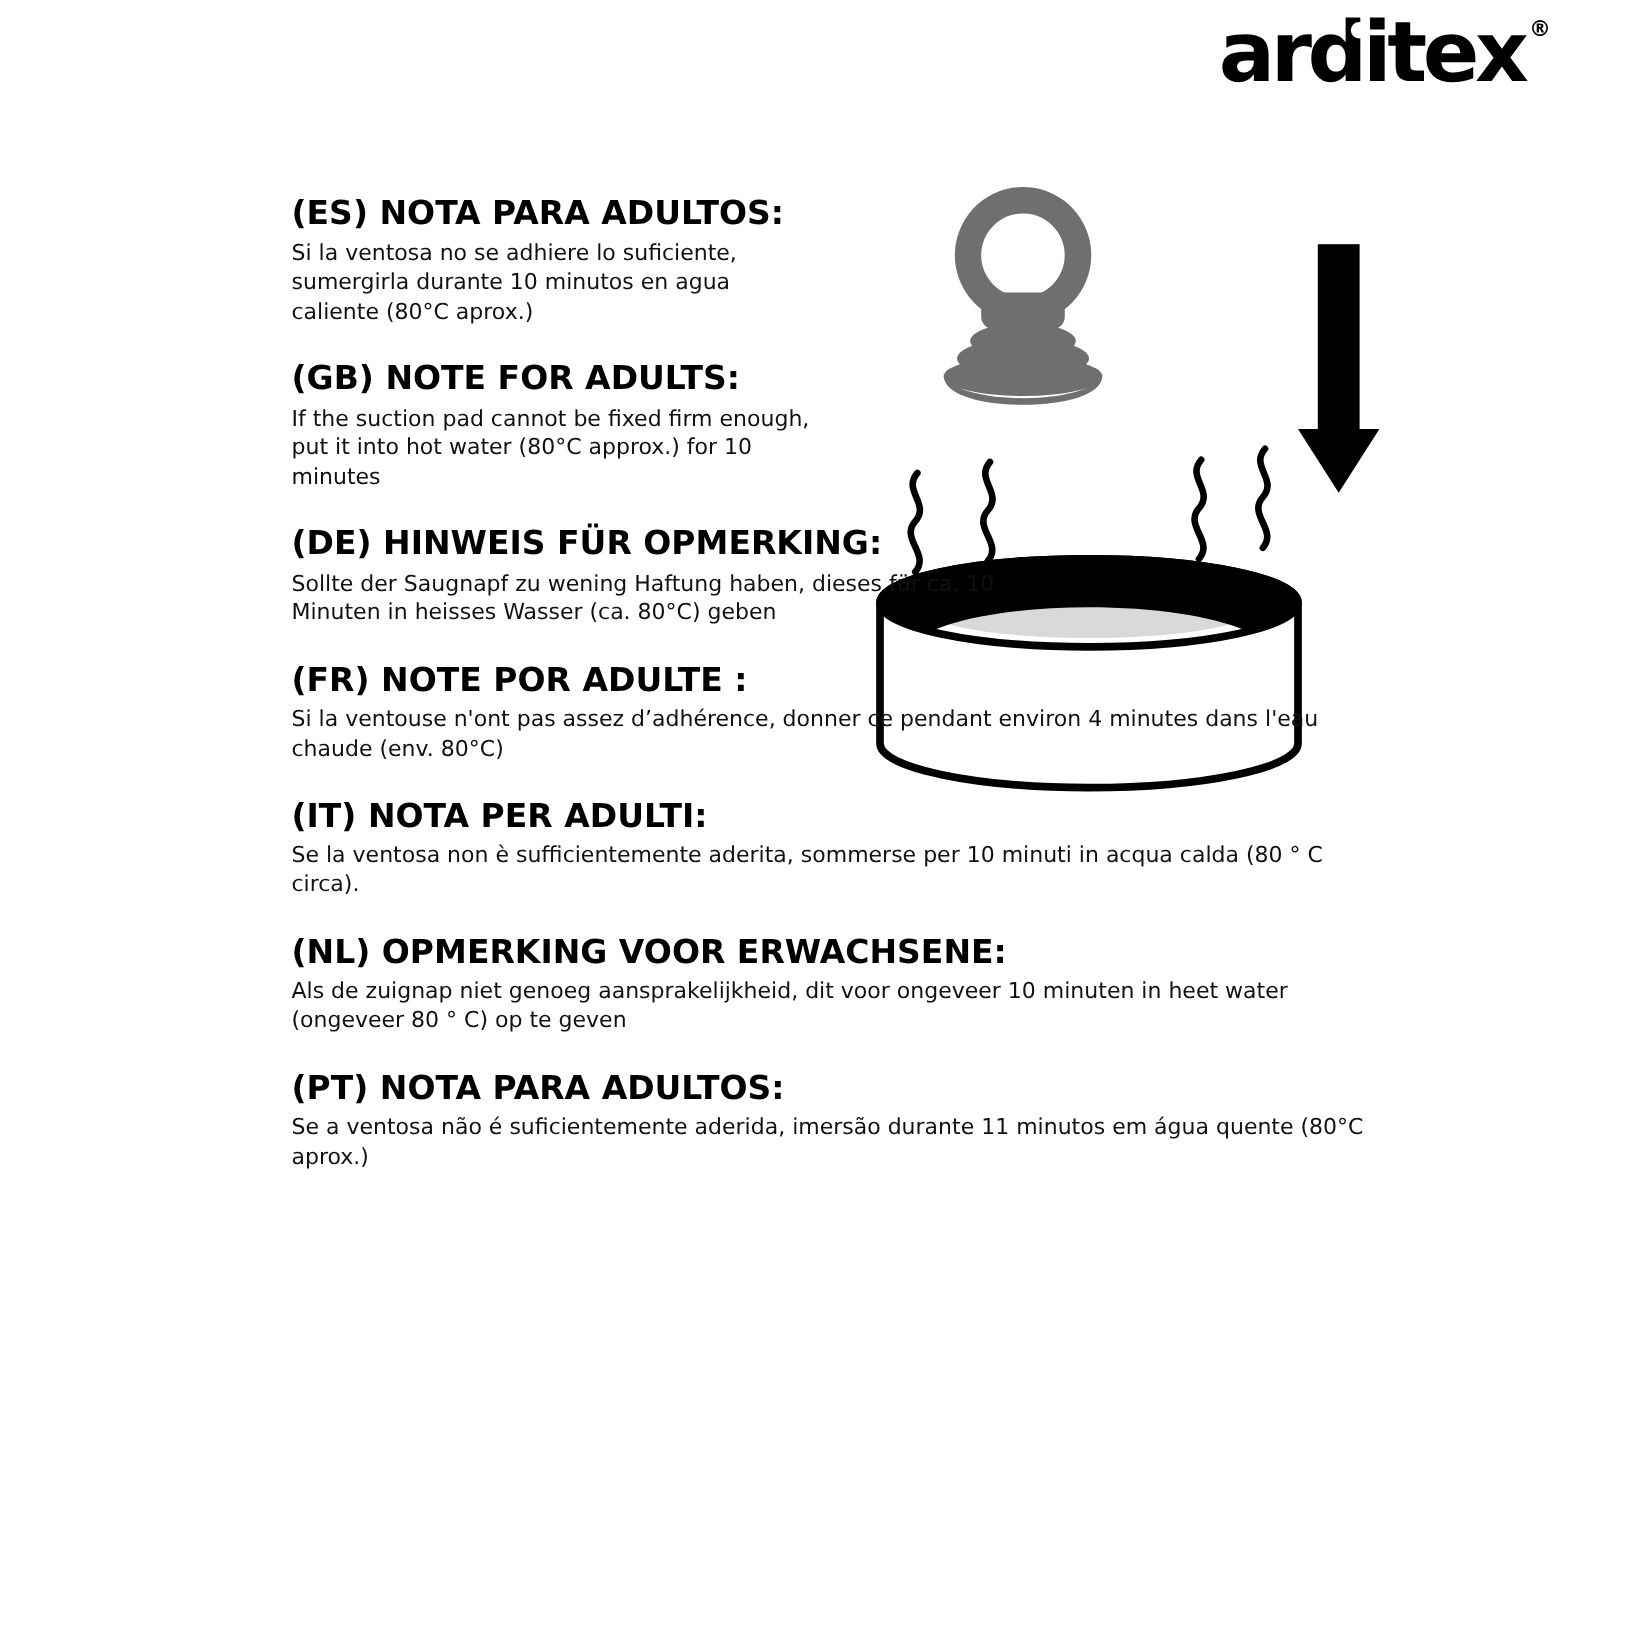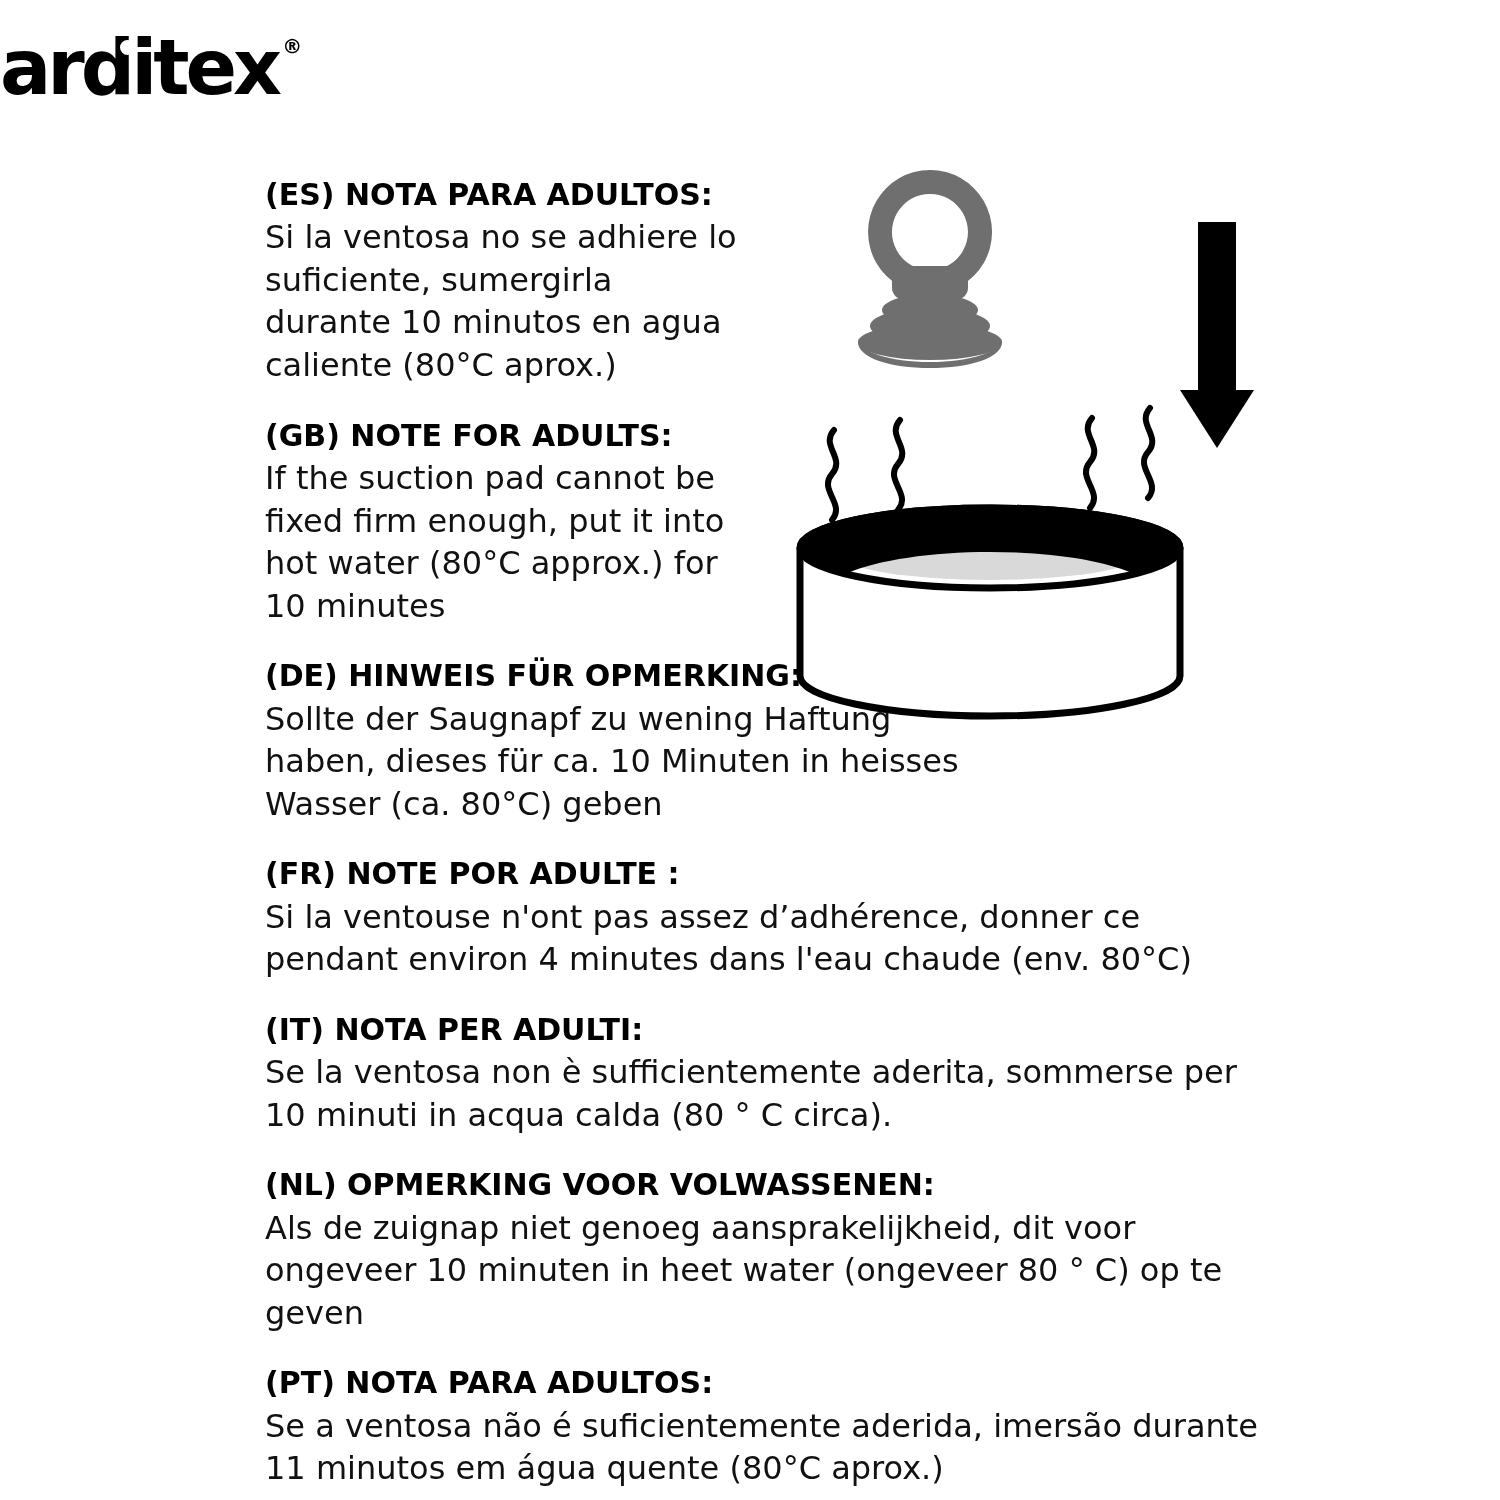--- a/index.html
+++ b/index.html
@@ -12,24 +12,24 @@
     height: 1500px;
     font-family: "DejaVu Sans", sans-serif;
     color: #111111;
     position: relative;
     overflow: hidden;
   }
 
   
   .logo-wrap {
     position: absolute;
-    top: 30px;
+    top: 10px;
     left: 0;
     width: 1386px;
-    text-align: left;
+    text-align: right;
   }
   .logo {
     display: inline-block;
     position: relative;
     font-family: "DejaVu Sans", sans-serif;
     font-weight: 700;
     font-size: 76px;
     letter-spacing: -4px;
     color: #000;
     line-height: 1;
@@ -65,21 +65,21 @@
   .block .head {
     font-weight: 700;
     font-size: 30px;
     line-height: 1.28;
     letter-spacing: 0px;
     color: #000;
     margin-bottom: 2px;
   }
   .block .body {
     font-weight: 400;
-    font-size: 32px;
+    font-size: 20px;
     line-height: 1.33;
     color: #111;
     white-space: pre-line;
   }
   
   .block.narrow .body,
   .block.narrow .head {
     max-width: 480px;
   }
   .block.mid .body,
@@ -162,21 +162,21 @@
     <div class="head">(FR) NOTE POR ADULTE :</div>
     <div class="body">Si la ventouse n'ont pas assez d’adhérence, donner ce pendant environ 4 minutes dans l'eau chaude (env. 80°C)</div>
   </div>
 
   <div class="block">
     <div class="head">(IT) NOTA PER ADULTI:</div>
     <div class="body"> Se la ventosa non è sufficientemente aderita, sommerse per 10 minuti in acqua calda (80 ° C circa).</div>
   </div>
 
   <div class="block">
-    <div class="head">(NL) OPMERKING VOOR VOLWASSENEN:</div>
+    <div class="head">(NL) OPMERKING VOOR ERWACHSENE:</div>
     <div class="body">Als de zuignap niet genoeg aansprakelijkheid, dit voor ongeveer 10 minuten in heet water (ongeveer 80 ° C) op te geven</div>
   </div>
 
   <div class="block">
     <div class="head">(PT) NOTA PARA ADULTOS:</div>
     <div class="body">Se a ventosa não é suficientemente aderida, imersão durante 11 minutos em água quente (80°C aprox.)</div>
   </div>
 
 </div>
 

